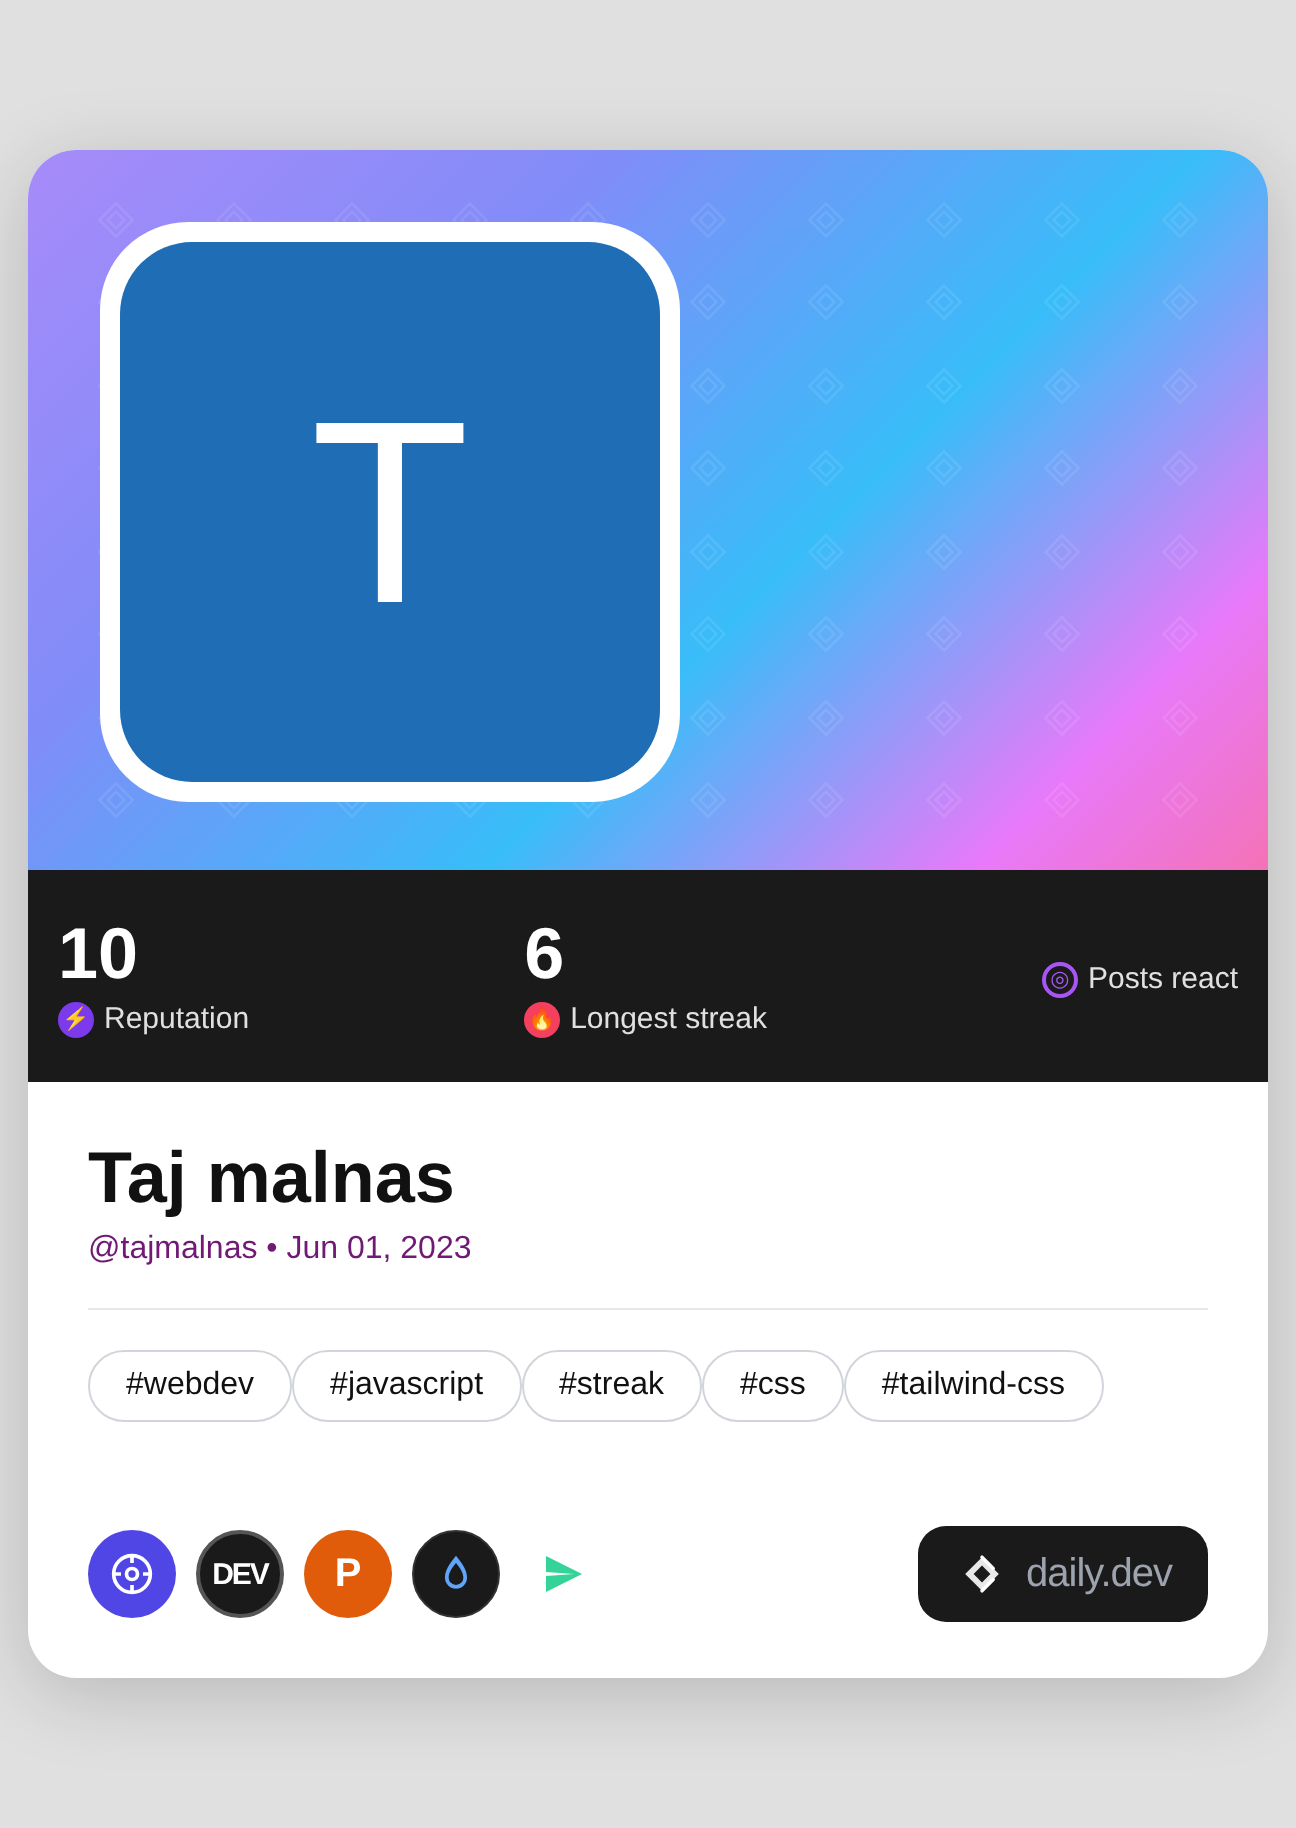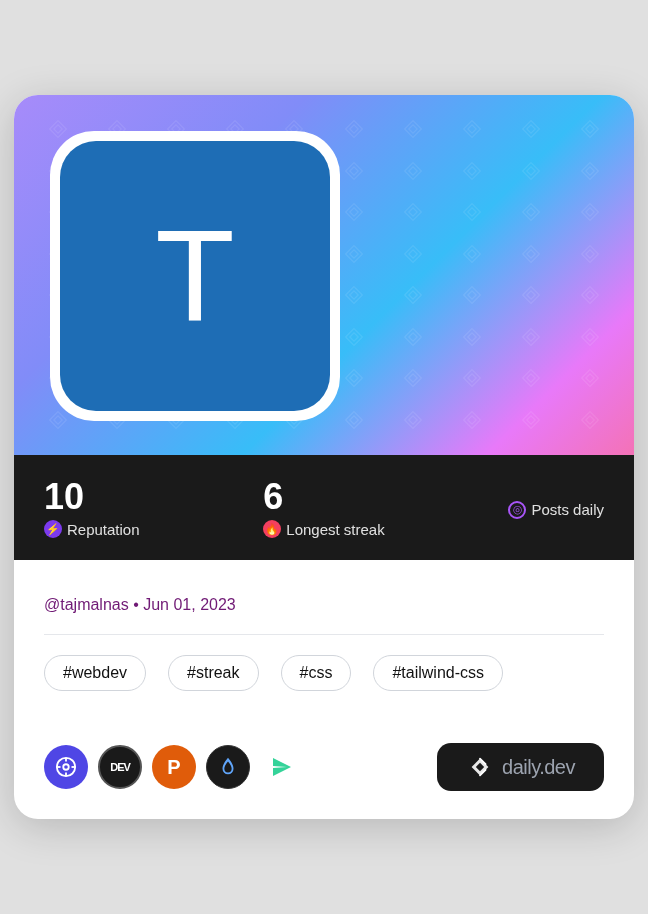--- a/index.html
+++ b/index.html
@@ -70,21 +70,21 @@
       justify-content: center;
     }
     .avatar-letter {
       font-size: 130px;
       font-weight: 300;
       color: white;
       line-height: 1;
     }
     .stats-bar {
       background: #1a1a1a;
-      padding: 22px 30px;
+      padding: 22px 15px;
       display: flex;
       align-items: center;
       justify-content: space-between;
       border-radius: 0;
     }
     .stat-item {
       display: flex;
       flex-direction: column;
       align-items: flex-start;
     }
@@ -141,21 +141,21 @@
       margin-top: 8px;
     }
     .divider {
       border: none;
       border-top: 1px solid #e5e7eb;
       margin: 20px 0;
     }
     .tags-section {
       display: flex;
       flex-wrap: wrap;
-      gap: 22px;
+      gap: 0;
       margin-bottom: 28px;
     }
     .tag {
       border: 1.5px solid #d1d5db;
       border-radius: 999px;
       padding: 8px 18px;
       font-size: 16px;
       color: #111;
       background: white;
       font-weight: 500;
@@ -194,21 +194,21 @@
     .si-flame {
       background: #1a1a1a;
     }
     .si-send {
       background: transparent;
       color: #34d399;
     }
     .daily-dev-badge {
       background: #1a1a1a;
       border-radius: 14px;
-      padding: 10px 29px;
+      padding: 10px 18px;
       display: flex;
       align-items: center;
       gap: 8px;
     }
     .daily-icon {
       width: 28px;
       height: 28px;
     }
     .daily-text {
       font-size: 20px;
@@ -729,57 +729,59 @@
     <div class="stat-item">
       <span class="stat-number">6</span>
       <div class="stat-label">
         <span class="stat-icon icon-streak">🔥</span>
         <span class="stat-label-text">Longest streak</span>
       </div>
     </div>
     <div class="stat-item">
       <div class="stat-label">
         <span class="stat-icon icon-posts">◎</span>
-        <span class="stat-label-text">Posts daily</span>
+        <span class="stat-label-text">Posts react</span>
       </div>
     </div>
   </div>
 
   <div class="profile-section">
+    <div class="profile-name">Taj malnas</div>
     <div class="profile-meta">
       <span>@tajmalnas</span>
       <span> • </span>
       <span>Jun 01, 2023</span>
     </div>
 
     <hr class="divider">
 
     <div class="tags-section">
       <span class="tag">#webdev</span>
+      <span class="tag">#javascript</span>
       <span class="tag">#streak</span>
       <span class="tag">#css</span>
       <span class="tag">#tailwind-css</span>
     </div>
   </div>
 
   <div class="footer-section">
     <div class="social-icons">
 
       <div class="social-icon si-crosshair">
         <svg width="22" height="22" viewBox="0 0 24 24" fill="none" stroke="white" stroke-width="2">
           <circle cx="12" cy="12" r="10"></circle>
           <line x1="12" y1="2" x2="12" y2="6"></line>
           <line x1="12" y1="18" x2="12" y2="22"></line>
           <line x1="2" y1="12" x2="6" y2="12"></line>
           <line x1="18" y1="12" x2="22" y2="12"></line>
           <circle cx="12" cy="12" r="3"></circle>
         </svg>
       </div>
 
-      <div class="social-icon si-dev" style="font-size:11px; font-weight:800; border: 2px solid #555; letter-spacing:-1px;">DEV</div>
+      <div class="social-icon si-dev" style="font-size:15px; font-weight:800; border: 2px solid #555; letter-spacing:-1px;">DEV</div>
 
       <div class="social-icon si-p" style="font-size:20px; font-weight:900;">P</div>
 
       <div class="social-icon si-flame" style="background:#1a1a1a; border: 1.5px solid #333;">
         <svg width="22" height="22" viewBox="0 0 24 24" fill="#60a5fa">
           <path d="M12 2C8 7 6 10 6 14a6 6 0 0012 0c0-4-2-7-6-12zm0 16a4 4 0 01-4-4c0-2.5 1.5-5 4-8 2.5 3 4 5.5 4 8a4 4 0 01-4 4z"></path>
         </svg>
       </div>
 
       <div class="social-icon si-send" style="background:transparent;">

